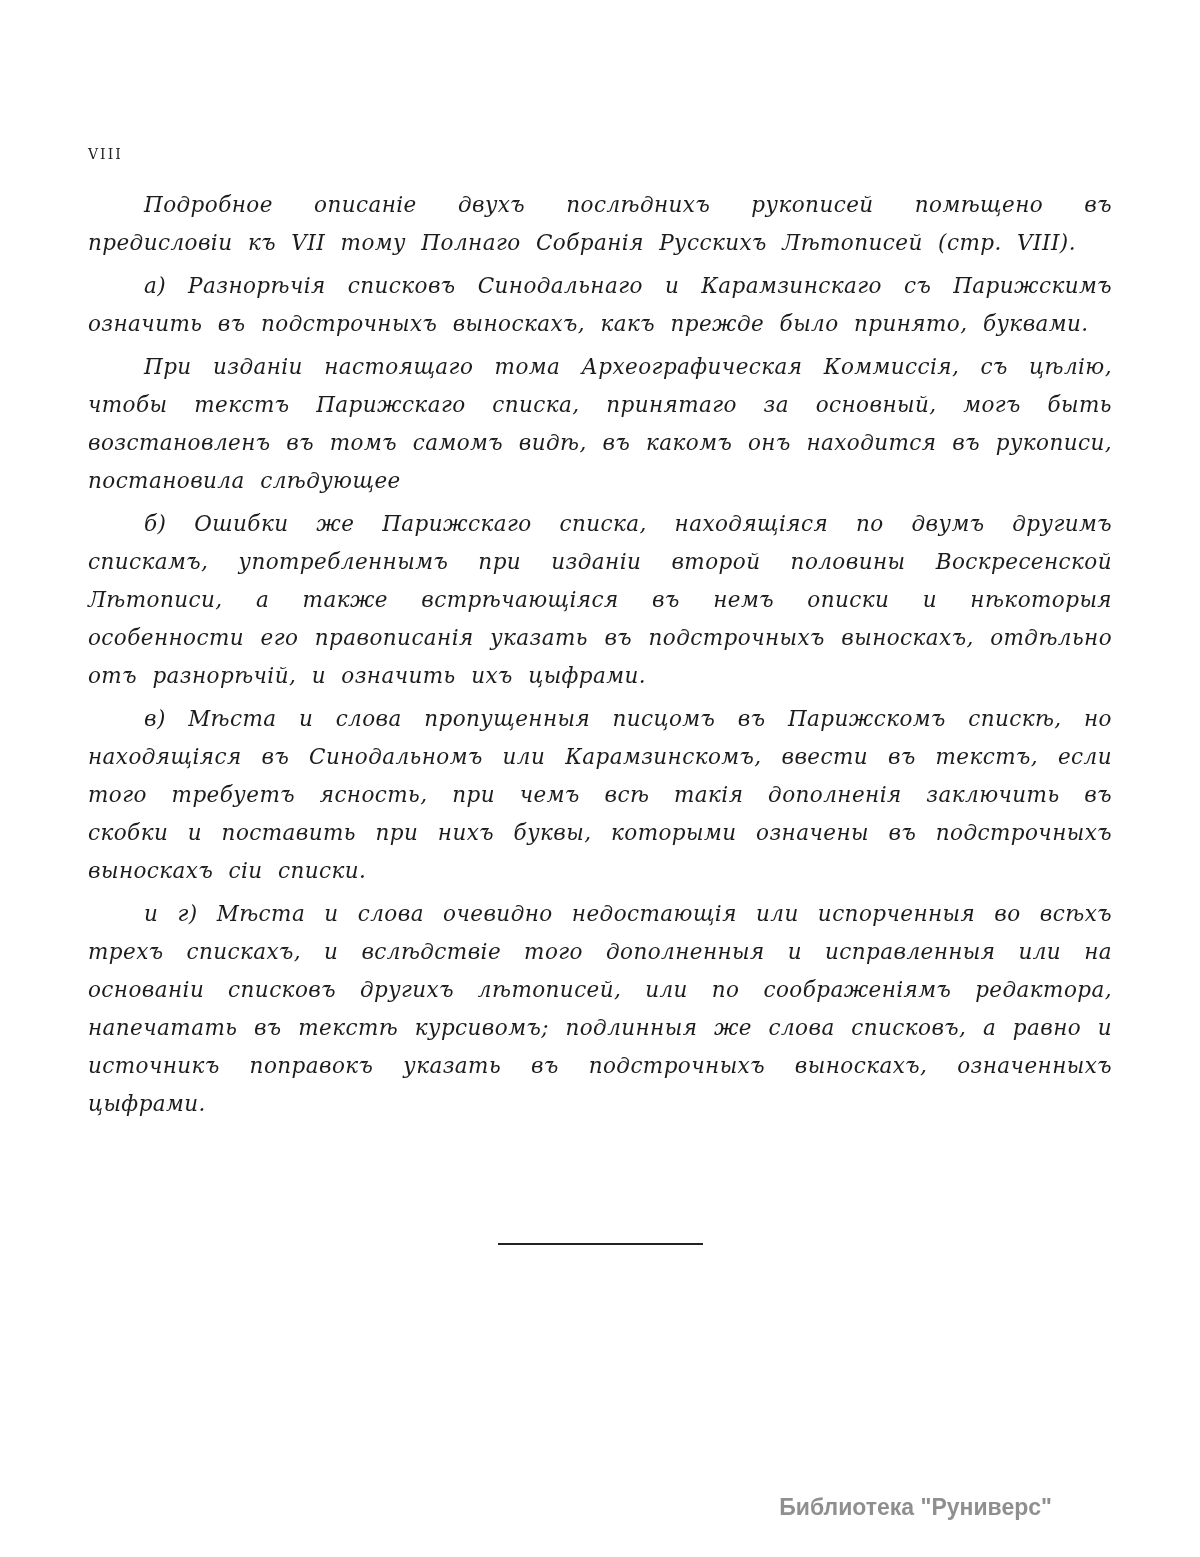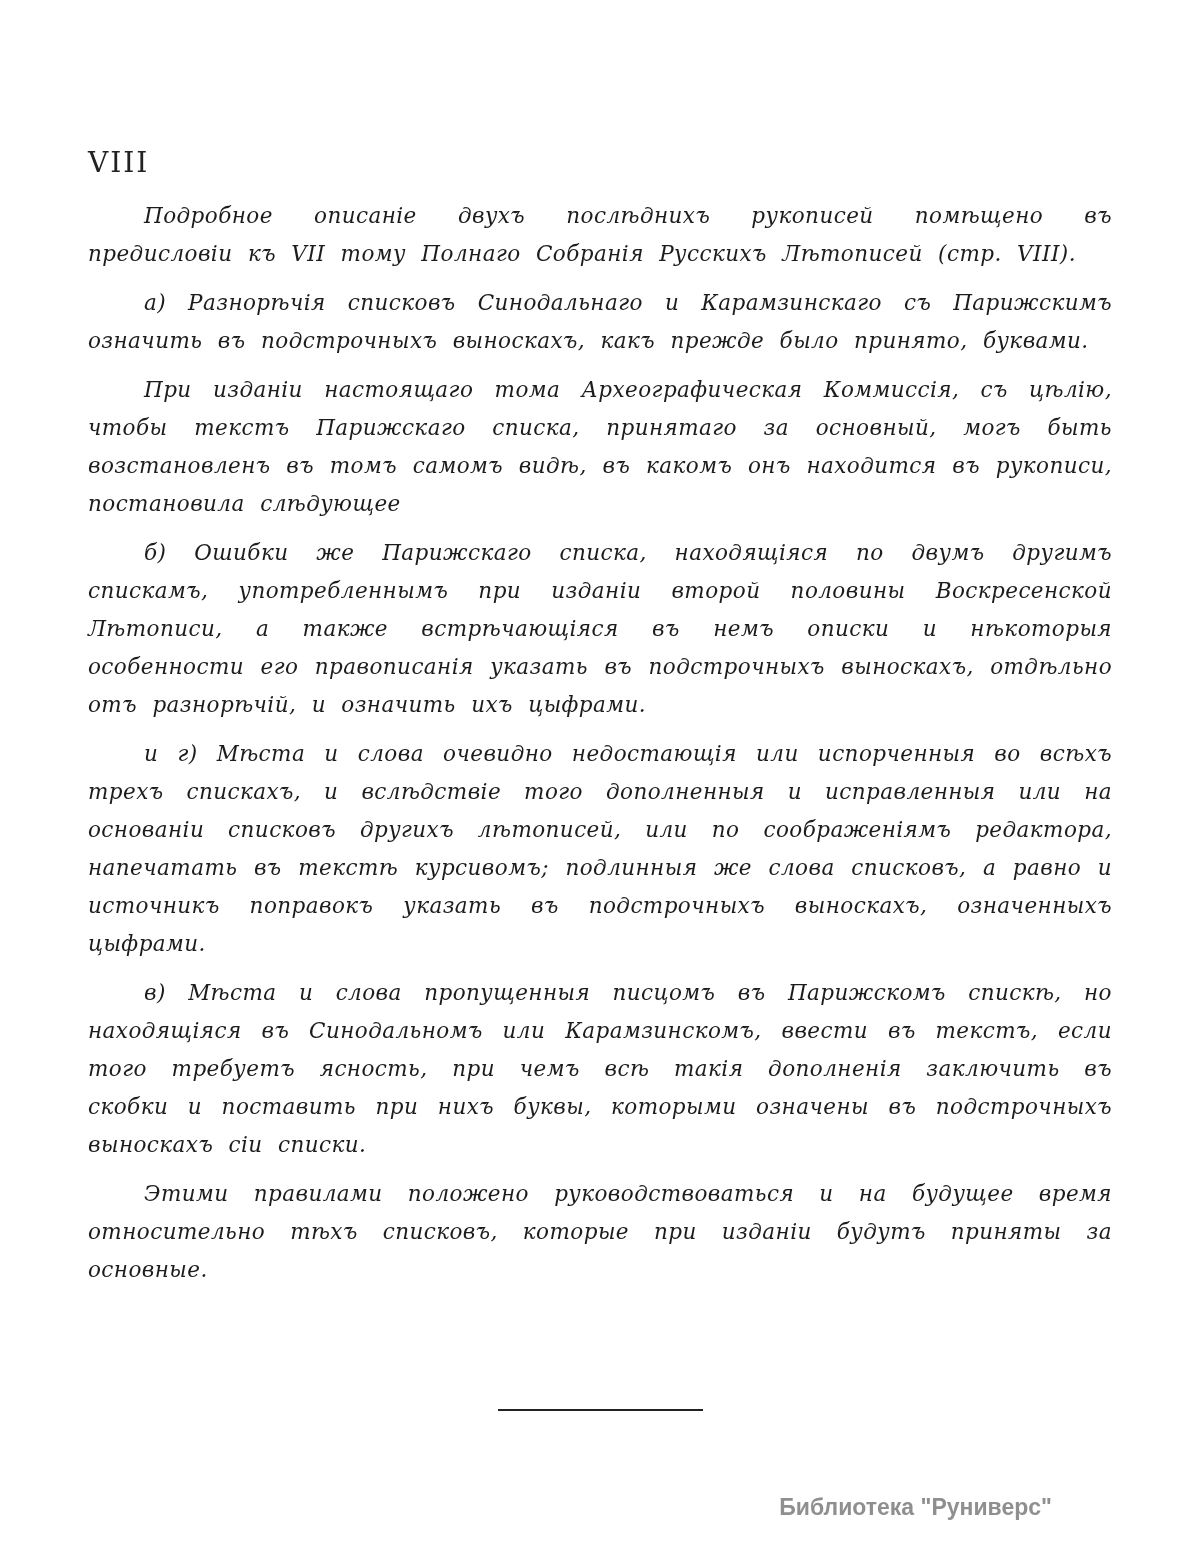--- a/index.html
+++ b/index.html
@@ -16,32 +16,32 @@
     overflow: hidden;
   }
   .page {
     position: absolute;
     inset: 0;
   }
   .page-number {
     position: absolute;
     left: 88px;
     top: 146px;
-    font-size: 28px;
+    font-size: 14px;
     letter-spacing: 2px;
     color: #222222;
   }
   .content {
     position: absolute;
     left: 88px;
     top: 186px;
     width: 1024px;
   }
   .content p {
-    margin: 11px 0 5px 0;
+    margin: 0 0 5px 0;
     font-style: italic;
     font-size: 21.5px;
     line-height: 38px;
     text-align: justify;
     text-indent: 56px;
     word-spacing: 0.38em;
     letter-spacing: 0.02em;
   }
   .divider {
     width: 205px;
@@ -64,22 +64,21 @@
 
 <div class="page">
 
   <div class="page-number">VIII</div>
 
   <div class="content">
     <p>Подробное описаніе двухъ послѣднихъ рукописей помѣщено въ предисловіи къ VII тому Полнаго Собранія Русскихъ Лѣтописей (стр. VIII).</p>
     <p>а) Разнорѣчія списковъ Синодальнаго и Карамзинскаго съ Парижскимъ означить въ подстрочныхъ выноскахъ, какъ прежде было принято, буквами.</p>
     <p>При изданіи настоящаго тома Археографическая Коммиссія, съ цѣлію, чтобы текстъ Парижскаго списка, принятаго за основный, могъ быть возстановленъ въ томъ самомъ видѣ, въ какомъ онъ находится въ рукописи, постановила слѣдующее</p>
     <p>б) Ошибки же Парижскаго списка, находящіяся по двумъ другимъ спискамъ, употребленнымъ при изданіи второй половины Воскресенской Лѣтописи, а также встрѣчающіяся въ немъ описки и нѣкоторыя особенности его правописанія указать въ подстрочныхъ выноскахъ, отдѣльно отъ разнорѣчій, и означить ихъ цыфрами.</p>
+    <p>в) Мѣста и слова пропущенныя писцомъ въ Парижскомъ спискѣ, но находящіяся въ Синодальномъ или Карамзинскомъ, ввести въ текстъ, если того требуетъ ясность, при чемъ всѣ такія дополненія заключить въ скобки и поставить при нихъ буквы, которыми означены въ подстрочныхъ выноскахъ сіи списки.</p>
     <p>и г) Мѣста и слова очевидно недостающія или испорченныя во всѣхъ трехъ спискахъ, и вслѣдствіе того дополненныя и исправленныя или на основаніи списковъ другихъ лѣтописей, или по соображеніямъ редактора, напечатать въ текстѣ курсивомъ; подлинныя же слова списковъ, а равно и источникъ поправокъ указать въ подстрочныхъ выноскахъ, означенныхъ цыфрами.</p>
-    <p>в) Мѣста и слова пропущенныя писцомъ въ Парижскомъ спискѣ, но находящіяся въ Синодальномъ или Карамзинскомъ, ввести въ текстъ, если того требуетъ ясность, при чемъ всѣ такія дополненія заключить въ скобки и поставить при нихъ буквы, которыми означены въ подстрочныхъ выноскахъ сіи списки.</p>
-    <p>Этими правилами положено руководствоваться и на будущее время относительно тѣхъ списковъ, которые при изданіи будутъ приняты за основные.</p>
 
     <div class="divider"></div>
   </div>
 
   <div class="watermark">Библиотека "Руниверс"</div>
 
 </div>
 
 </body></html>

